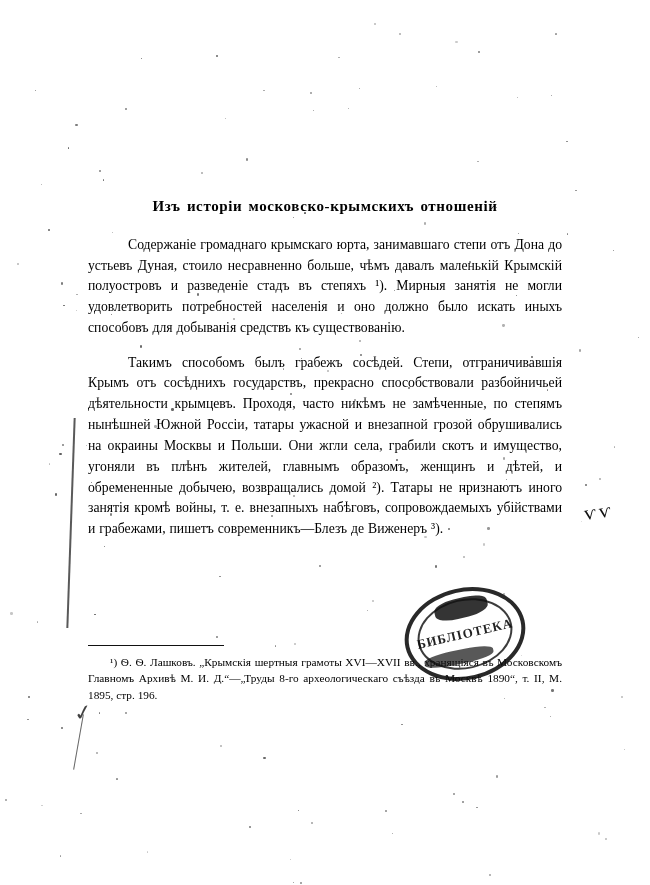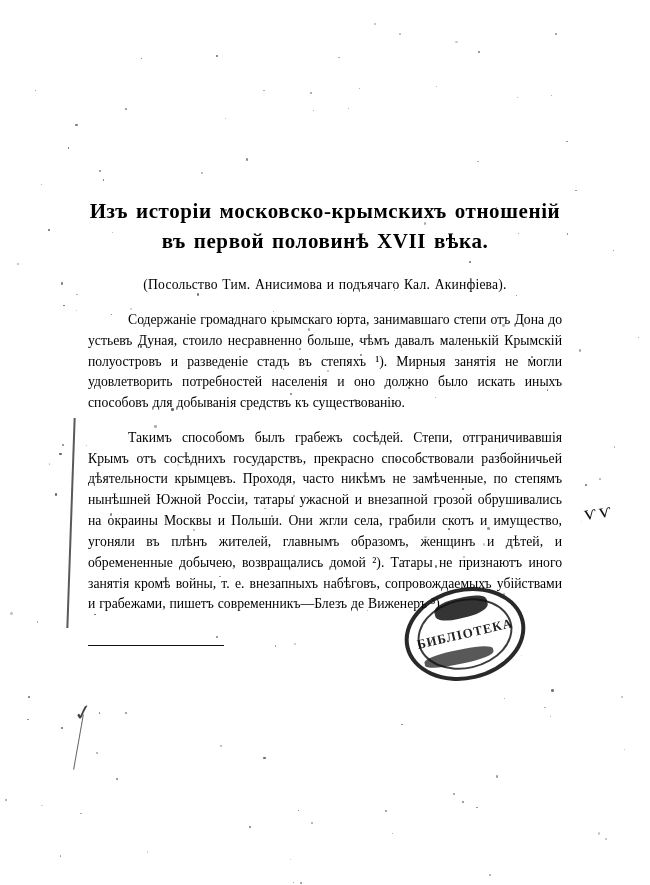--- a/index.html
+++ b/index.html
@@ -41,21 +41,21 @@
   .content {
     position: absolute;
     left: 88px;
     top: 196px;
     width: 474px;
   }
 
   .title {
     text-align: center;
     font-weight: bold;
-    font-size: 21px;
+    font-size: 15px;
     letter-spacing: .6px;
     line-height: 1.45;
     margin: 0;
     word-spacing: 2px;
   }
   .title .l2 {
     display: block;
   }
 
   .subtitle {
@@ -187,33 +187,32 @@
 </style>
 </head>
 <body>
 
 <div class="page">
 
   <div class="content">
 
     <h1 class="title">
       <span>Изъ исторіи московско-крымскихъ отношеній</span>
-      <span class="l2">въ первой половинѣ XVII вѣка.</span>
     </h1>
 
-    <div class="subtitle">(Посольство Тим. Анисимова и подъячаго Кал. Акинфіева).</div>
 
     <p class="para p1">Содержаніе громаднаго крымскаго юрта, занимавшаго степи отъ Дона до устьевъ Дуная, стоило несравненно больше, чѣмъ давалъ маленькій Крымскій полуостровъ и разведеніе стадъ въ степяхъ ¹). Мирныя занятія не могли удовлетворить потребностей населенія и оно должно было искать иныхъ способовъ для добыванія средствъ къ существованію.</p>
     <p class="para p2">Такимъ способомъ былъ грабежъ сосѣдей. Степи, отграничивавшія Крымъ отъ сосѣднихъ государствъ, прекрасно способствовали разбойничьей дѣятельности крымцевъ. Проходя, часто никѣмъ не замѣченные, по степямъ нынѣшней Южной Россіи, татары ужасной и внезапной грозой обрушивались на окраины Москвы и Польши. Они жгли села, грабили скотъ и имущество, угоняли въ плѣнъ жителей, главнымъ образомъ, женщинъ и дѣтей, и обремененные добычею, возвращались домой ²). Татары не признаютъ иного занятія кромѣ войны, т. е. внезапныхъ набѣговъ, сопровождаемыхъ убійствами и грабежами, пишетъ современникъ—Блезъ де Виженеръ ³).</p>
 
   </div>
 
   <div class="fn-rule"></div>
 
   <div class="footnotes">
+    <div class="fn">¹) Ѳ. Ѳ. Лашковъ. „Крымскія шертныя грамоты XVI—XVII вв., хранящіяся въ Московскомъ Главномъ Архивѣ М. И. Д.“—„Труды 8-го археологическаго съѣзда въ Москвѣ 1890“, т. II, М. 1895, стр. 196.</div>
   </div>
 
   <div class="stamp">
     <div class="stamp-oval"></div>
     <div class="stamp-oval inner"></div>
     <div class="stamp-text">БИБЛІОТЕКА</div>
     <div class="stamp-blot" style="left:30px;top:10px;width:54px;height:20px;border-radius:40%;transform:rotate(-14deg);"></div>
     <div class="stamp-blot" style="left:20px;top:62px;width:70px;height:14px;border-radius:40%;transform:rotate(-12deg);opacity:.7;"></div>
   </div>
 

